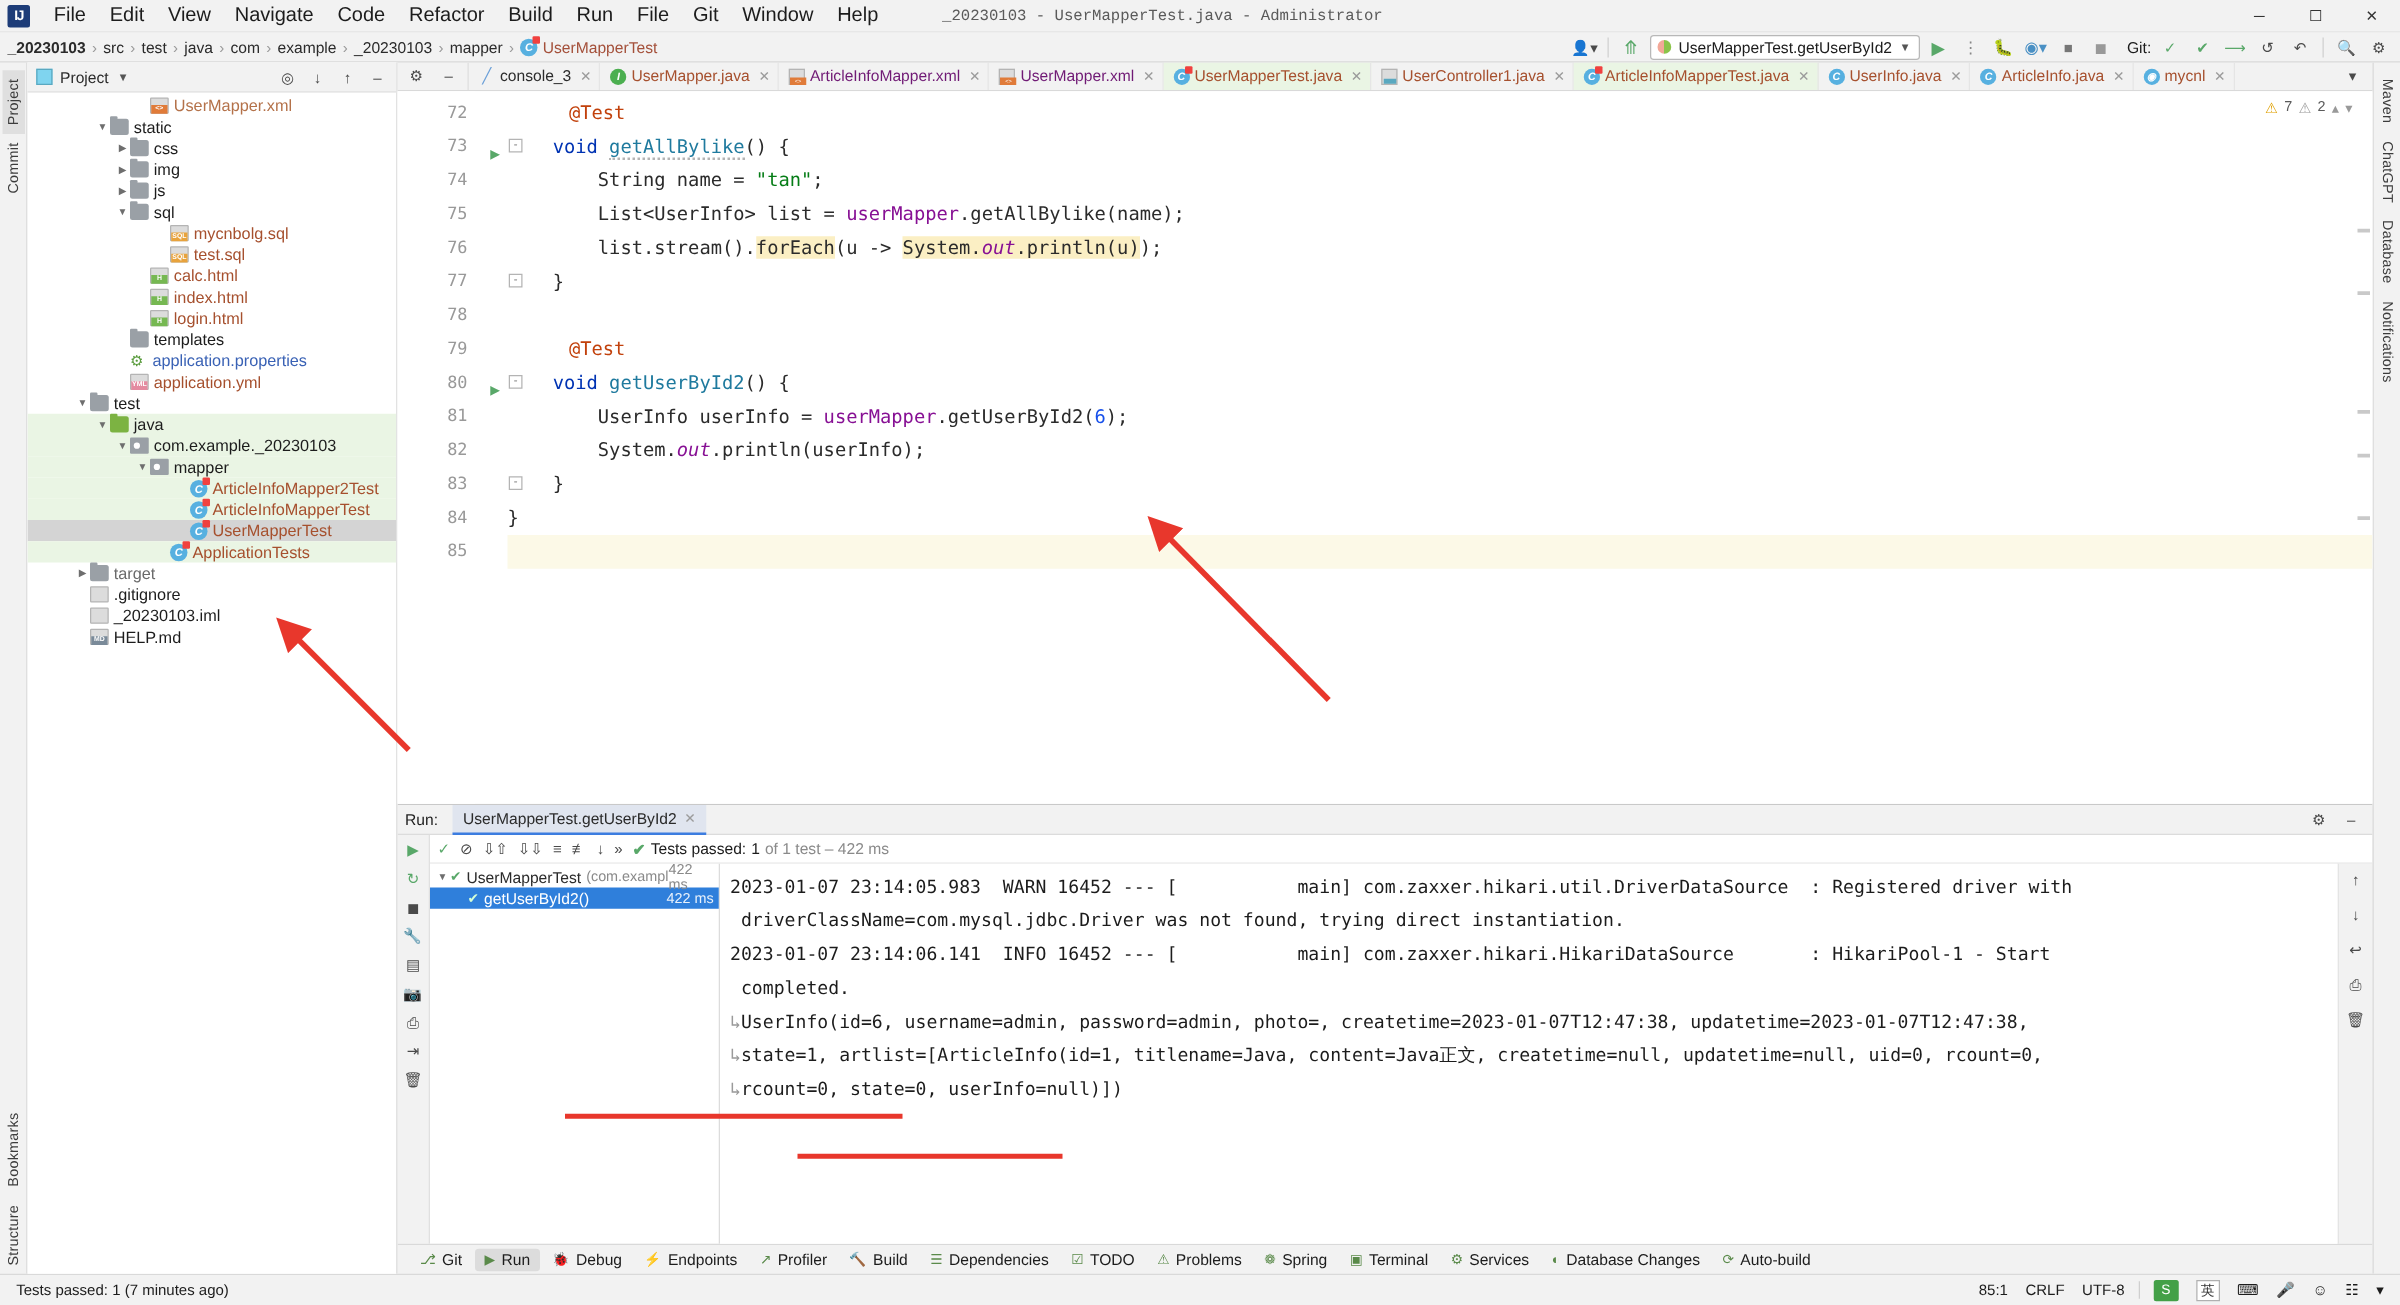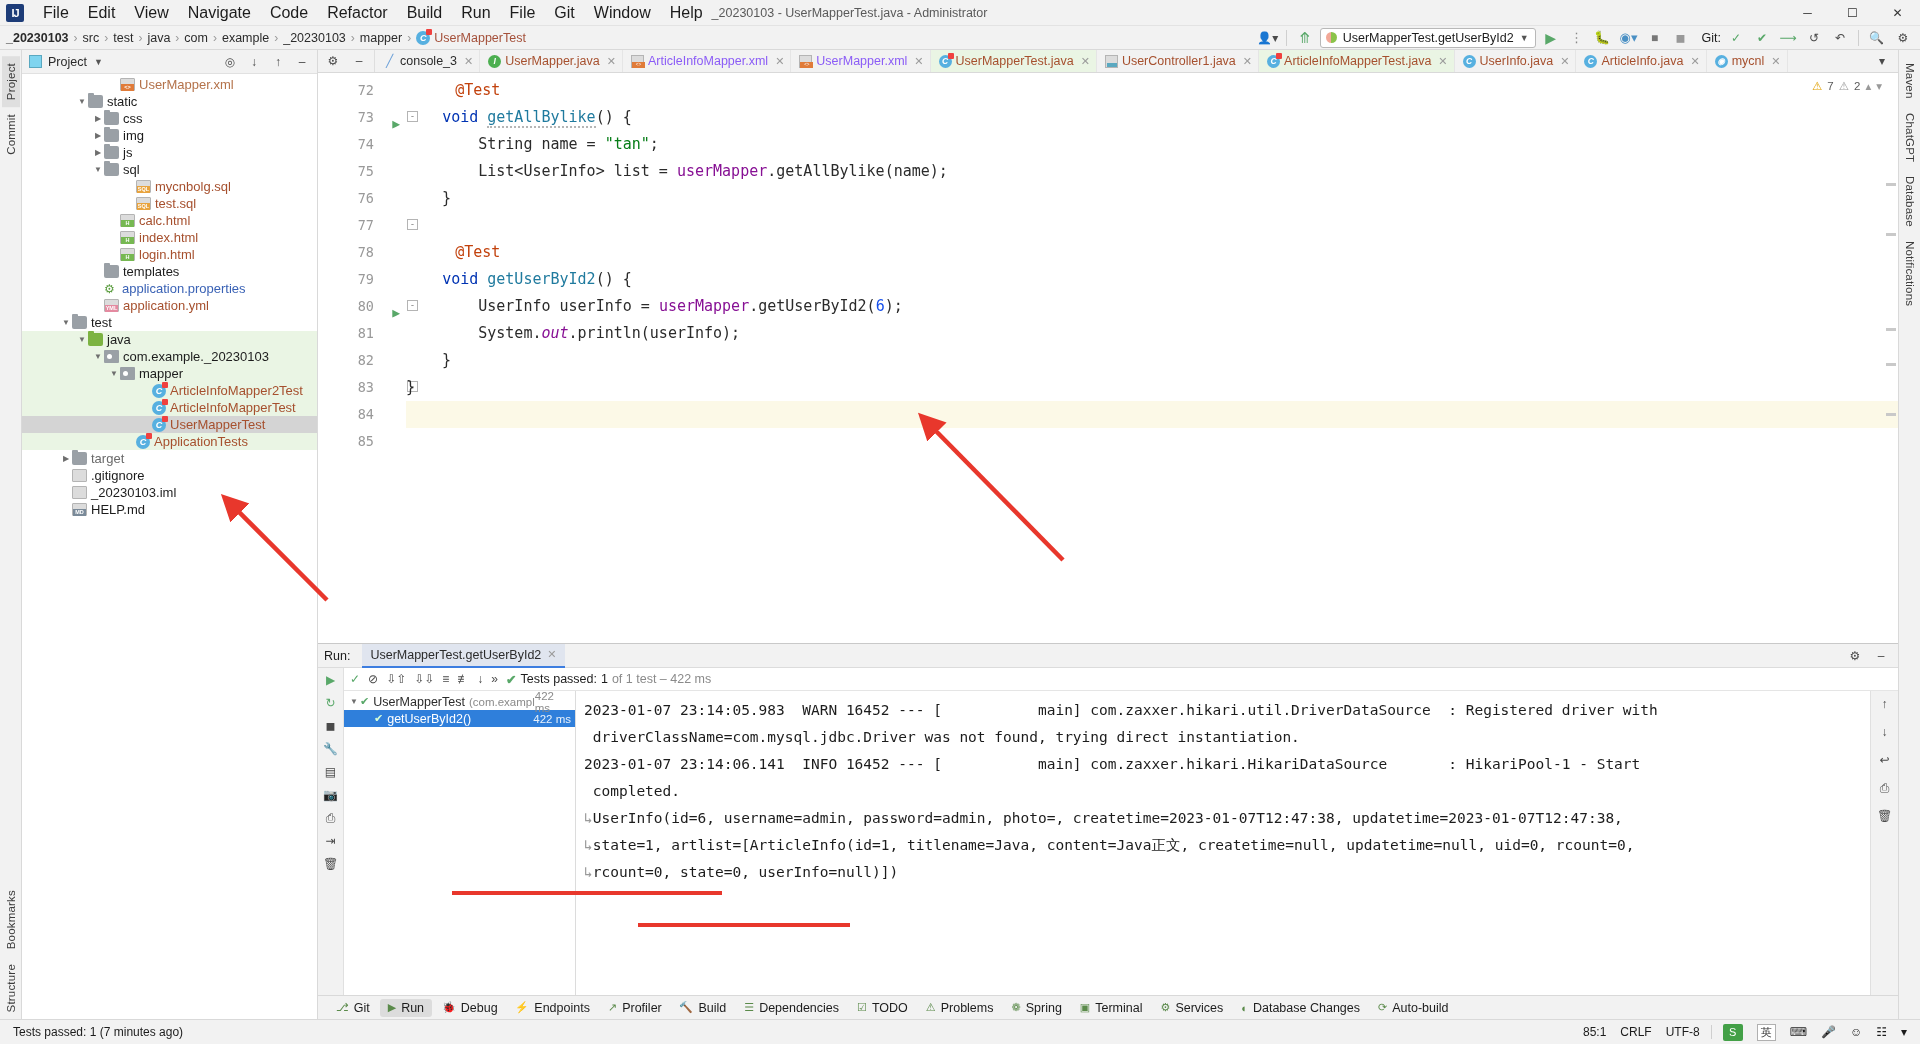--- a/index.html
+++ b/index.html
@@ -21,21 +21,21 @@
     background: #f2f2f2; border-bottom: 1px solid #e3e3e3;
     padding-left: 6px; flex: 0 0 26px;
   }
   .ij-logo {
     width: 18px; height: 18px; background: #1d3c78; color: #fff;
     font-size: 11px; font-weight: bold; display: flex; align-items: center; justify-content: center;
     border-radius: 2px; margin-right: 10px; letter-spacing: -1px;
   }
   .menu { display: flex; align-items: center; gap: 1px; }
   .menu-item { padding: 3px 9px; font-size: 16px; color: #1c1c1c; white-space: nowrap; }
-  .win-title { font-size: 12.5px; color: #5a5a5a; white-space: nowrap; }
+  .win-title { margin-left: 42px; font-size: 12.5px; color: #5a5a5a; white-space: nowrap; font-family: Liberation Mono, monospace; }
   .win-buttons { margin-left: auto; display: flex; height: 26px; }
   .win-btn { width: 45px; height: 26px; display:flex; align-items:center; justify-content:center; color:#333; font-size: 12px; }
 
   
   .navbar {
     height: 24px; display: flex; align-items: center; padding-left: 6px;
     background: #f2f2f2; border-bottom: 1px solid #d9d9d9; flex: 0 0 24px;
     position: relative;
   }
   .crumb { display: flex; align-items: center; font-size: 12.5px; color: #2b2b2b; }
@@ -138,21 +138,21 @@
   .ic-xml { background:#dcdcdc; border:1px solid #b4b4b4; }
   .ic-xml::after { content:'<>'; position:absolute; left:0; bottom:-1px; width:13px; height:6px; background:#e07b39;
      color:#fff; font-size:4.5px; line-height:6px; text-align:center; }
   .ic-cls { border-radius:50%; background:#57b0e0; color:#fff; font-size:8.5px; display:flex; align-items:center; justify-content:center; font-style:italic; font-weight:bold; }
   .ic-test { border-radius:50%; background:#57b0e0; color:#fff; font-size:8.5px; display:flex; align-items:center; justify-content:center; font-style:italic; font-weight:bold; }
   .ic-test::after { content:''; position:absolute; right:-2px; top:-2px; width:6px; height:6px; background:#f0413f; border-radius:1px; }
   .ic-iface { border-radius:50%; background:#4caf50; color:#fff; font-size:8.5px; display:flex; align-items:center; justify-content:center; font-style:italic; font-weight:bold; }
   .ic-spring { background:#dcdcdc; border:1px solid #b4b4b4; }
   .ic-spring::after { content:''; position:absolute; left:1px; bottom:0; width:10px; height:4px; background:#5aa8c0; }
   .ic-console { color:#6a9fd8; font-size: 12px; text-align:center; line-height: 13px; }
-  .tab-label.xml { color:#8b5cf6; }
+  .tab-label.xml { color:#701a75; }
   .tab-label.cls { color:#a6502e; }
   .tabbar-right { margin-left:auto; display:flex; align-items:center; padding: 0 5px; gap: 6px; }
 
   .code-wrap { flex: 1 1 auto; display: flex; min-height: 0; position: relative; background: #fff; overflow: hidden; }
   .gutter {
     width: 62px; flex: 0 0 62px; background: #fff; border-right: 0;
     font-family: "DejaVu Sans Mono", monospace; font-size: 13.5px; color: #999;
     text-align: right; padding-top: 4px; position: relative;
   }
   .gline { height: 27px; line-height: 27px; padding-right: 6px; position: relative; }
@@ -610,20 +610,21 @@
               <div class="gline"><span>82</span></div>
               <div class="gline"><span>83</span><span class="foldmark">-</span></div>
               <div class="gline"><span>84</span></div>
               <div class="gline"><span>85</span></div>
             </div>
           <div class="code" id="code">
               <div class="cline">    <span class="ann">@Test</span></div>
               <div class="cline">    <span class="kw">void</span> <span class="mth squig">getAllBylike</span>() {</div>
               <div class="cline">        String name = <span class="str">"tan"</span>;</div>
               <div class="cline">        List&lt;UserInfo&gt; list = <span class="fld">userMapper</span>.getAllBylike(name);</div>
+              <div class="cline">        list.stream().<span class="hl">forEach</span>(u -&gt; <span class="hl">System.<span class="sfld">out</span>.println(u)</span>);</div>
               <div class="cline">    }</div>
               <div class="cline">&nbsp;</div>
               <div class="cline">    <span class="ann">@Test</span></div>
               <div class="cline">    <span class="kw">void</span> <span class="mth">getUserById2</span>() {</div>
               <div class="cline">        UserInfo userInfo = <span class="fld">userMapper</span>.getUserById2(<span class="num">6</span>);</div>
               <div class="cline">        System.<span class="sfld">out</span>.println(userInfo);</div>
               <div class="cline">    }</div>
               <div class="cline">}</div>
               <div class="cline current">&nbsp;</div>
             </div>

